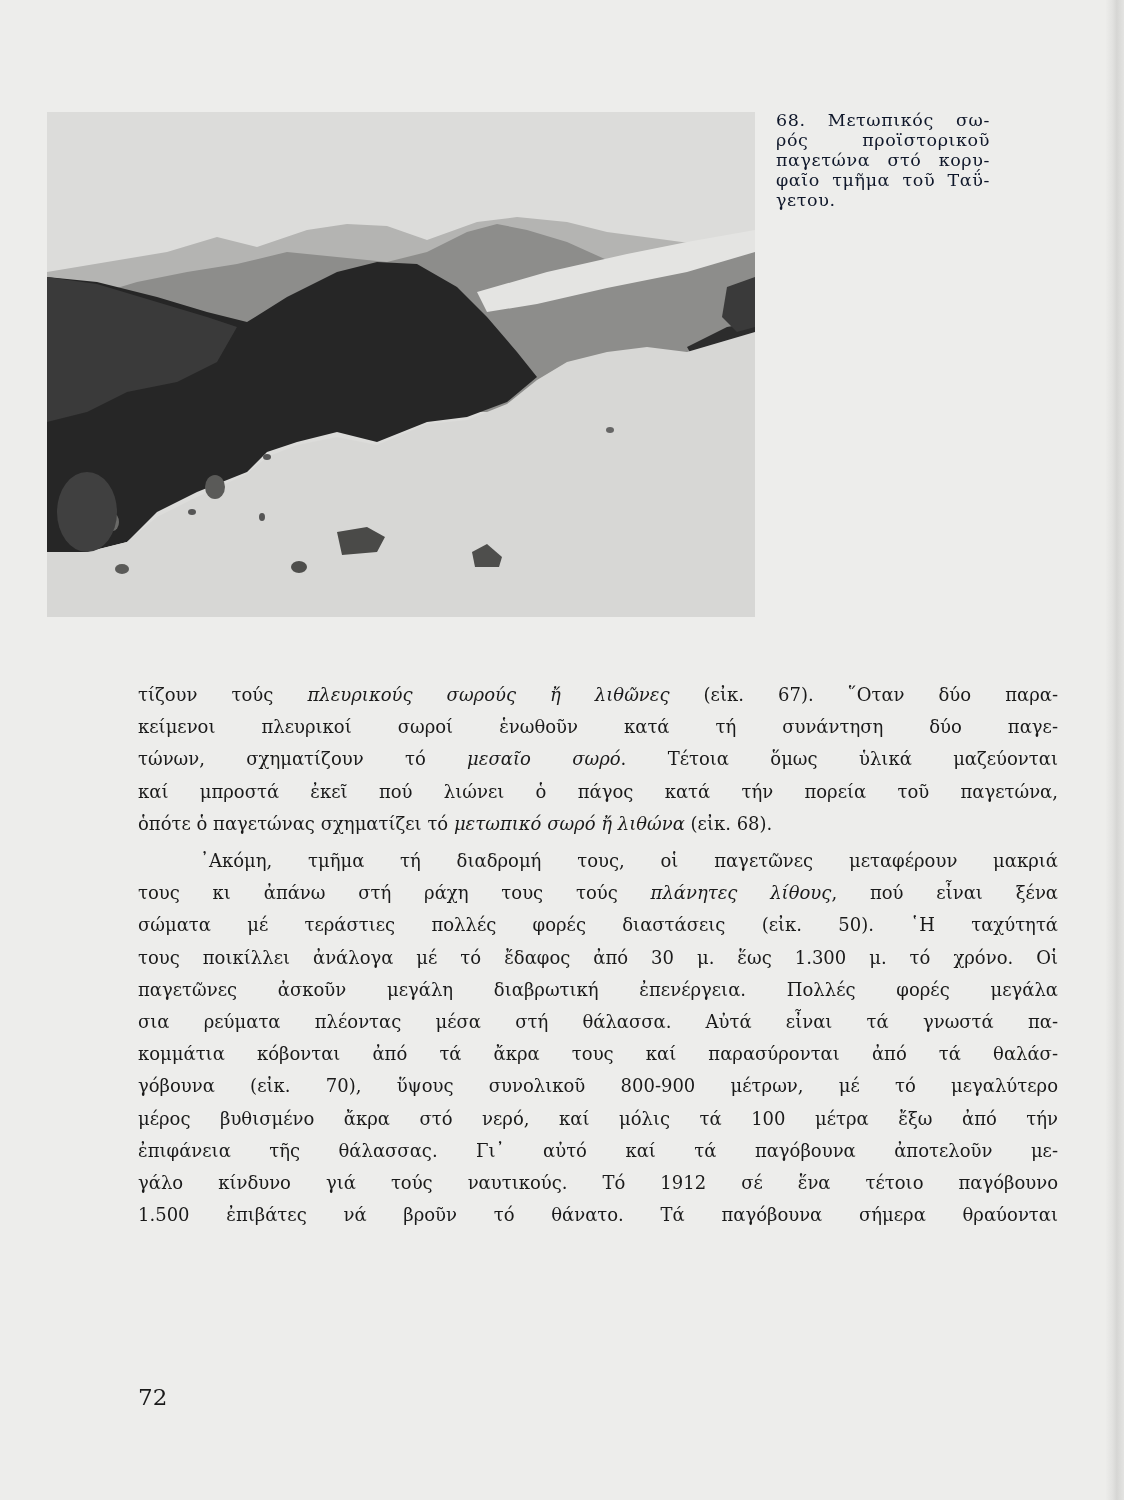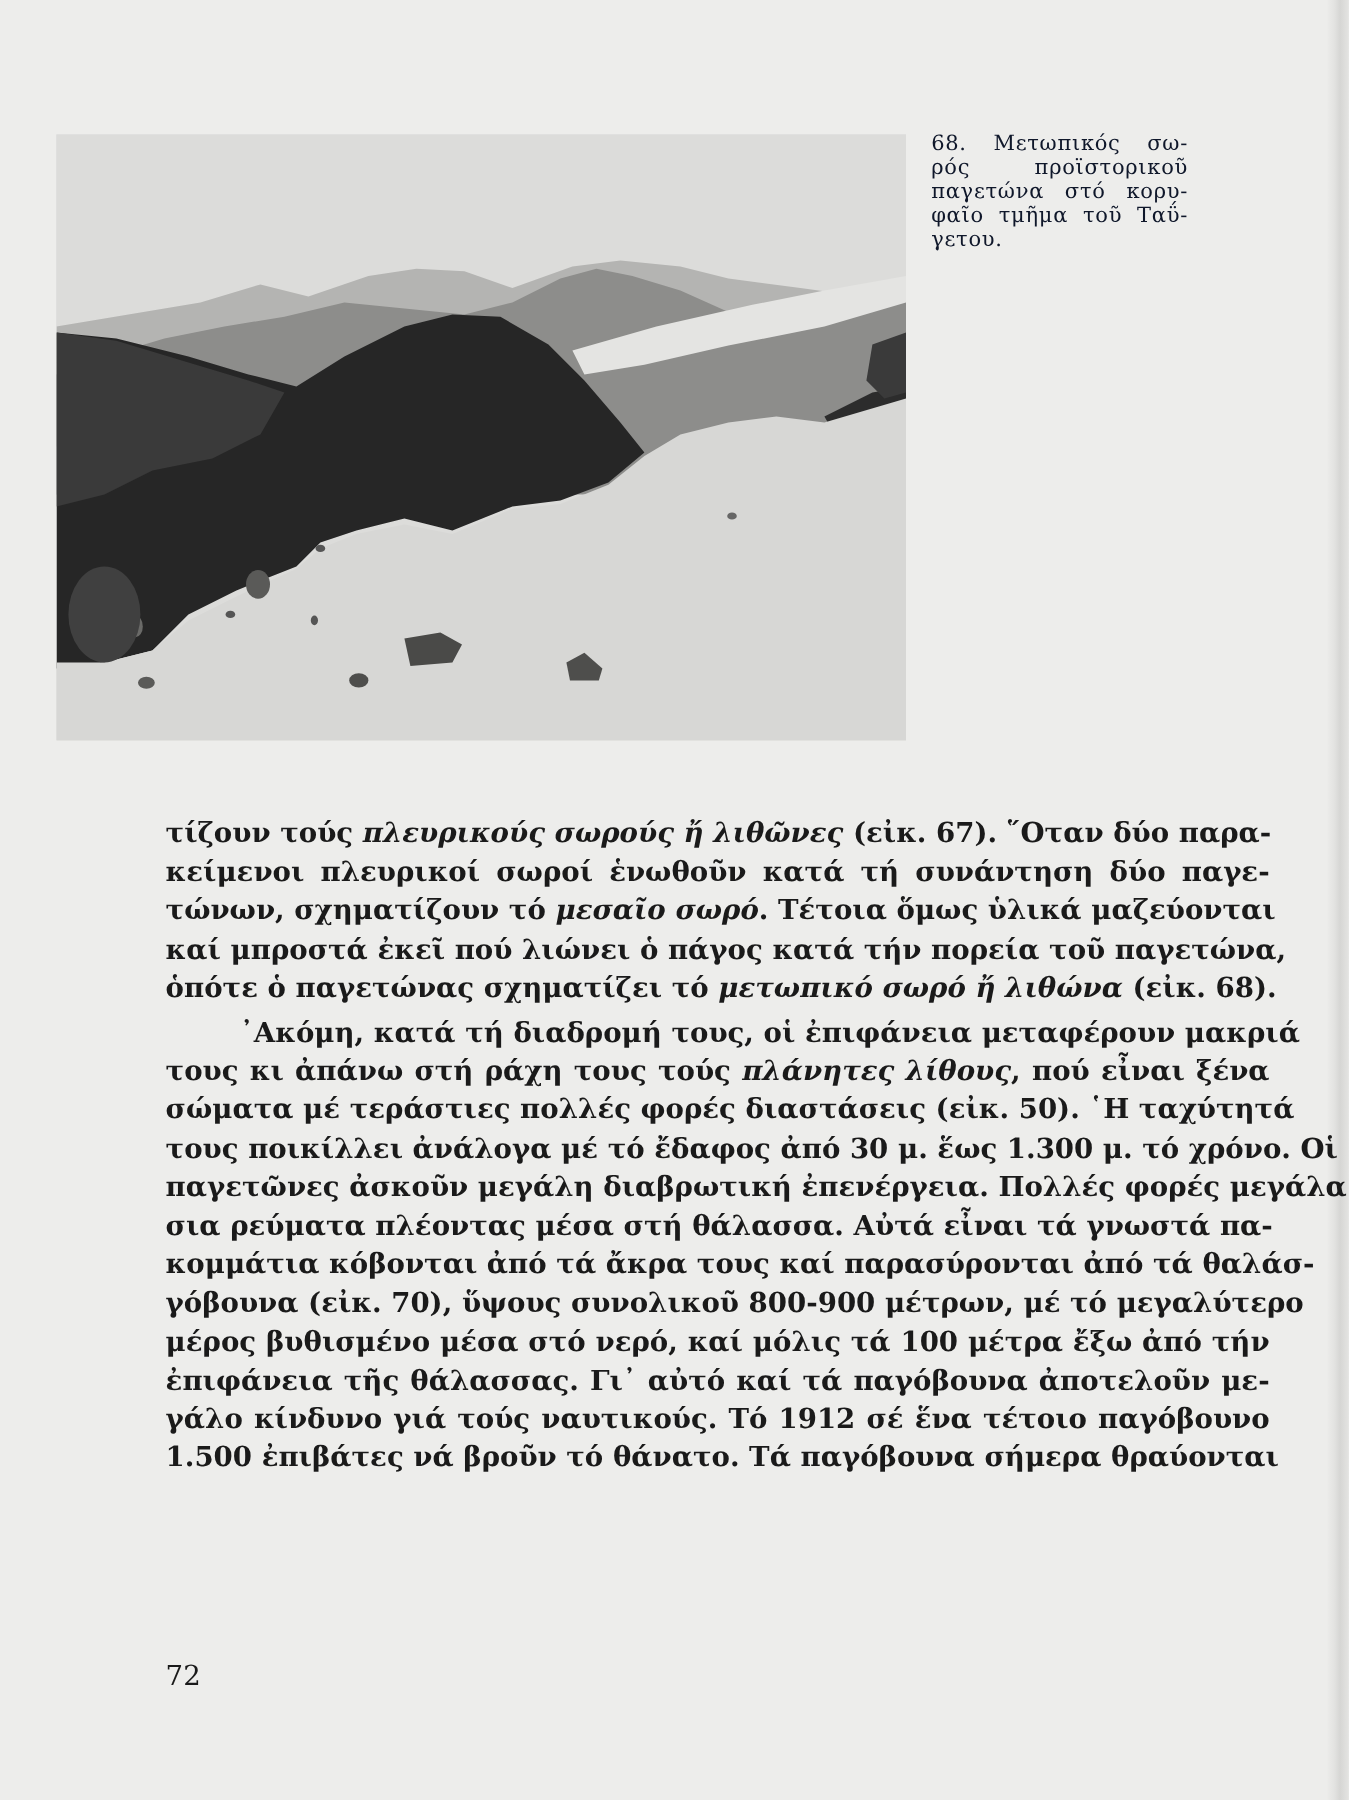--- a/index.html
+++ b/index.html
@@ -21,21 +21,21 @@
     .caption {
       position: absolute; left: 776px; top: 110px; width: 214px;
       font-size: 17.5px; line-height: 20px; letter-spacing: 0.6px;
       text-align: justify; text-align-last: left; color: #0f172a;
       hyphens: manual;
     }
     .caption span { display: block; text-align: justify; text-align-last: justify; }
     .caption span.last { text-align-last: left; }
     .body-text {
       position: absolute; left: 138px; top: 679px; width: 920px;
-      font-size: 23px; line-height: 32.2px; color: #1a1a1a; font-weight: bold;
+      font-size: 18px; line-height: 32.2px; color: #1a1a1a;
     }
     .line {
       display: block; white-space: nowrap; text-align: justify; text-align-last: justify;
     }
     .line.last { text-align-last: left; }
     .line.indent { padding-left: 62px; }
     .gap { height: 5px; }
     em { font-style: italic; }
     .page-number {
       position: absolute; left: 138px; top: 1384px;
@@ -84,28 +84,28 @@
 <div class="body-text">
   <div id="p1">
       <span class="line"><span>τίζουν τούς </span><em>πλευρικούς σωρούς ἤ λιθῶνες</em><span> (εἰκ. 67). ῞Οταν δύο παρα-</span></span>
       <span class="line"><span>κείμενοι πλευρικοί σωροί ἑνωθοῦν κατά τή συνάντηση δύο παγε-</span></span>
       <span class="line"><span>τώνων, σχηματίζουν τό </span><em>μεσαῖο σωρό</em><span>. Τέτοια ὅμως ὑλικά μαζεύονται</span></span>
       <span class="line"><span>καί μπροστά ἐκεῖ πού λιώνει ὁ πάγος κατά τήν πορεία τοῦ παγετώνα,</span></span>
       <span class="line last"><span>ὁπότε ὁ παγετώνας σχηματίζει τό </span><em>μετωπικό σωρό ἤ λιθώνα</em><span> (εἰκ. 68).</span></span>
     </div>
   <div class="gap"></div>
   <div id="p2">
-      <span class="line indent"><span>᾿Ακόμη, κατά τή διαδρομή τους, οἱ ἐπιφάνεια μεταφέρουν μακριά</span></span>
+      <span class="line indent"><span>᾿Ακόμη, τμῆμα τή διαδρομή τους, οἱ παγετῶνες μεταφέρουν μακριά</span></span>
       <span class="line"><span>τους κι ἀπάνω στή ράχη τους τούς </span><em>πλάνητες λίθους</em><span>, πού εἶναι ξένα</span></span>
       <span class="line"><span>σώματα μέ τεράστιες πολλές φορές διαστάσεις (εἰκ. 50). ῾Η ταχύτητά</span></span>
       <span class="line"><span>τους ποικίλλει ἀνάλογα μέ τό ἔδαφος ἀπό 30 μ. ἕως 1.300 μ. τό χρόνο. Οἱ</span></span>
       <span class="line"><span>παγετῶνες ἀσκοῦν μεγάλη διαβρωτική ἐπενέργεια. Πολλές φορές μεγάλα</span></span>
       <span class="line"><span>σια ρεύματα πλέοντας μέσα στή θάλασσα. Αὐτά εἶναι τά γνωστά πα-</span></span>
       <span class="line"><span>κομμάτια κόβονται ἀπό τά ἄκρα τους καί παρασύρονται ἀπό τά θαλάσ-</span></span>
       <span class="line"><span>γόβουνα (εἰκ. 70), ὕψους συνολικοῦ 800-900 μέτρων, μέ τό μεγαλύτερο</span></span>
-      <span class="line"><span>μέρος βυθισμένο μέσα στό νερό, καί μόλις τά 100 μέτρα ἔξω ἀπό τήν</span></span>
+      <span class="line"><span>μέρος βυθισμένο ἄκρα στό νερό, καί μόλις τά 100 μέτρα ἔξω ἀπό τήν</span></span>
       <span class="line"><span>ἐπιφάνεια τῆς θάλασσας. Γι᾿ αὐτό καί τά παγόβουνα ἀποτελοῦν με-</span></span>
       <span class="line"><span>γάλο κίνδυνο γιά τούς ναυτικούς. Τό 1912 σέ ἕνα τέτοιο παγόβουνο</span></span>
       <span class="line"><span>1.500 ἐπιβάτες νά βροῦν τό θάνατο. Τά παγόβουνα σήμερα θραύονται</span></span>
     </div>
 </div>
 
 <div class="page-number">72</div>
 
 </body></html>

